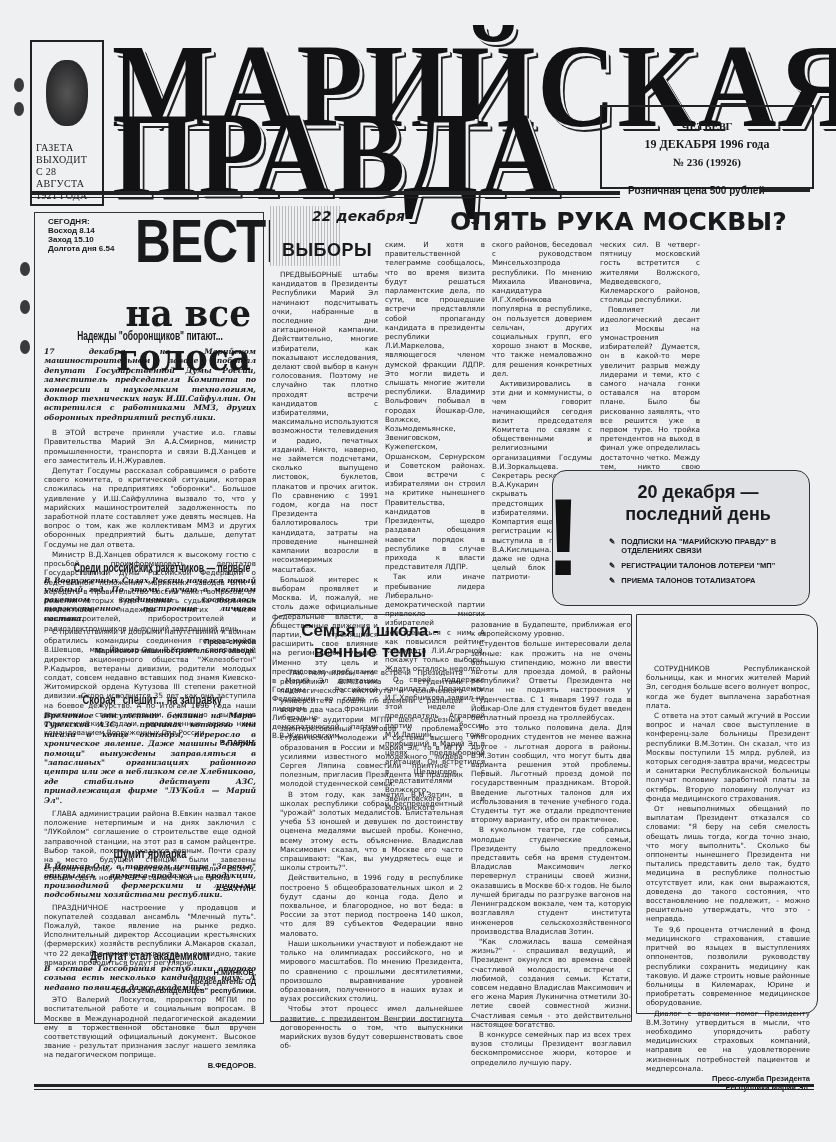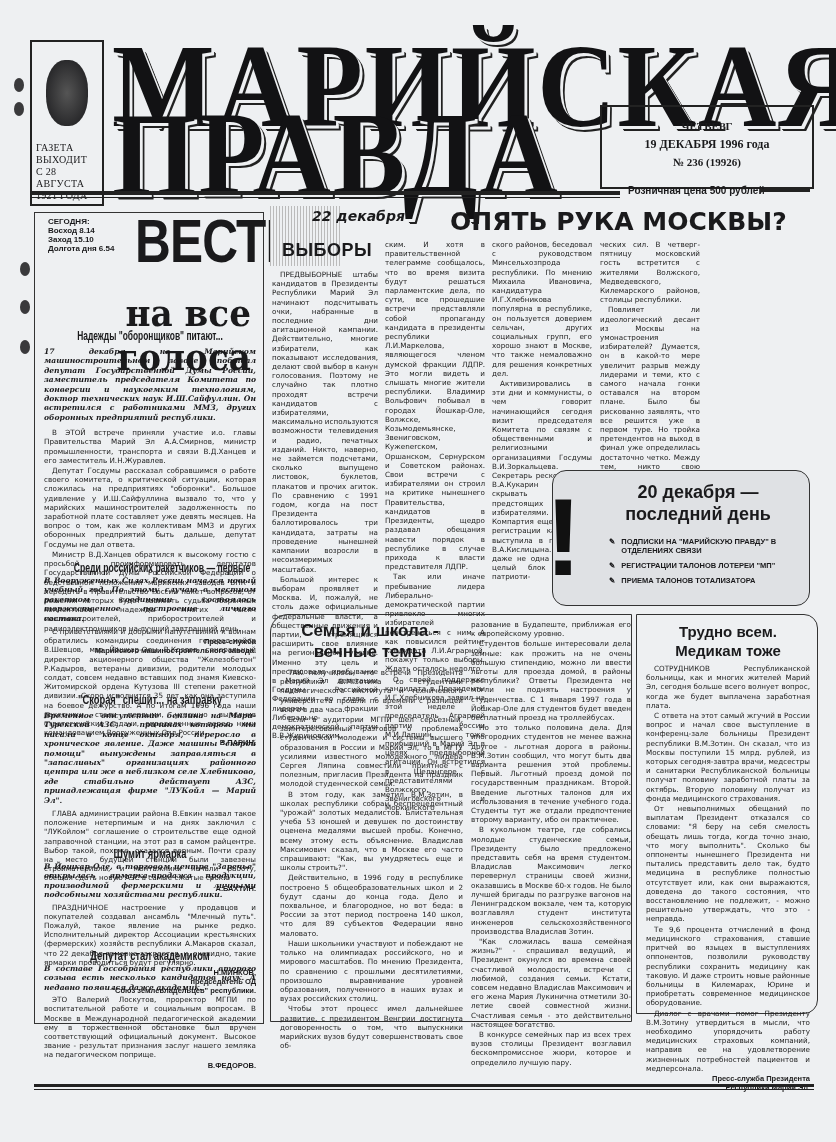--- a/index.html
+++ b/index.html
@@ -207,24 +207,20 @@
   <div class="txt block" style="left:471px;top:620px;width:160px;">
     <p style="text-indent:0;">разование в Будапеште, приближая его к европейскому уровню.</p>
     <p>Студентов больше интересовали дела земные: как прожить на не очень большую стипендию, можно ли ввести льготы для проезда домой, в районы республики? Ответы Президента не могли не поднять настроения у студенчества. С 1 января 1997 года в Йошкар-Оле для студентов будет введен бесплатный проезд на троллейбусах.</p>
     <p>Но это только половина дела. Для иногородних студентов не менее важна другое - льготная дорога в районы. В.М.Зотин сообщил, что могут быть два варианта решения этой проблемы. Первый. Льготный проезд домой по государственным праздникам. Второй. Введение льготных талонов для их использования в течение учебного года. Студенты тут же отдали предпочтение второму варианту, ибо он практичнее.</p>
     <p>В кукольном театре, где собрались молодые студенческие семьи, Президенту было предложено представить себя на время студентом. Владислав Максимович легко перевернул страницы своей жизни, оказавшись в Москве 60-х годов. Не было лучшей бригады по разгрузке вагонов на Ленинградском вокзале, чем та, которую возглавлял студент института инженеров сельскохозяйственного производства Владислав Зотин.</p>
     <p>"Как сложилась ваша семейная жизнь?" - спрашивал ведущий, и Президент окунулся во времена своей счастливой молодости, встречи с любимой, создания семьи. Кстати, совсем недавно Владислав Максимович и его жена Мария Лукинична отметили 30-летие своей совместной жизни. Счастливая семья - это действительно настоящее богатство.</p>
     <p>В конкурсе семейных пар из всех трех вузов столицы Президент возглавил бескомпромиссное жюри, которое и определило лучшую пару.</p>
   </div>
 
   <div class="block" style="left:636px;top:614px;width:180px;height:398px;border:1.5px solid #333;border-radius:0 14px 14px 0;"></div>
-  <div class="block hd" style="left:640px;top:622px;width:176px;font-size:15px;line-height:19px;">
-    <div>Трудно всем.</div>
-    <div>Медикам тоже</div>
-  </div>
   <div class="txt block" style="left:646px;top:664px;width:164px;">
     <p>СОТРУДНИКОВ Республиканской больницы, как и многих жителей Марий Эл, сегодня больше всего волнует вопрос, когда же будет выплачена заработная плата.</p>
     <p>С ответа на этот самый жгучий в России вопрос и начал свое выступление в конференц-зале больницы Президент республики В.М.Зотин. Он сказал, что из Москвы поступили 15 млрд. рублей, из которых сегодня-завтра врачи, медсестры и санитарки Республиканской больницы получат половину заработной платы за октябрь. Вторую половину получат из фонда медицинского страхования.</p>
     <p>От невыполнимых обещаний по выплатам Президент отказался со словами: "Я беру на себя смелость обещать лишь тогда, когда точно знаю, что могу выполнить". Сколько бы оппоненты нынешнего Президента ни пытались представить дело так, будто медицина в республике полностью отсутствует или, как они выражаются, доведена до такого состояния, что восстановлению не подлежит, - можно решительно утверждать, что это - неправда.</p>
     <p>Те 9,6 процента отчислений в фонд медицинского страхования, ставшие притчей во языцех в выступлениях оппонентов, позволили руководству республики сохранить медицину как таковую. И даже строить новые районные больницы в Килемарах, Юрине и приобретать современное медицинское оборудование.</p>
     <p>Диалог с врачами помог Президенту В.М.Зотину утвердиться в мысли, что необходимо упорядочить работу медицинских страховых компаний, направив ее на удовлетворение жизненных потребностей пациентов и медперсонала.</p>
     <div class="sig">Пресс-служба Президента</div>
     <div class="sig">Республики Марий Эл.</div>
   </div>
 

